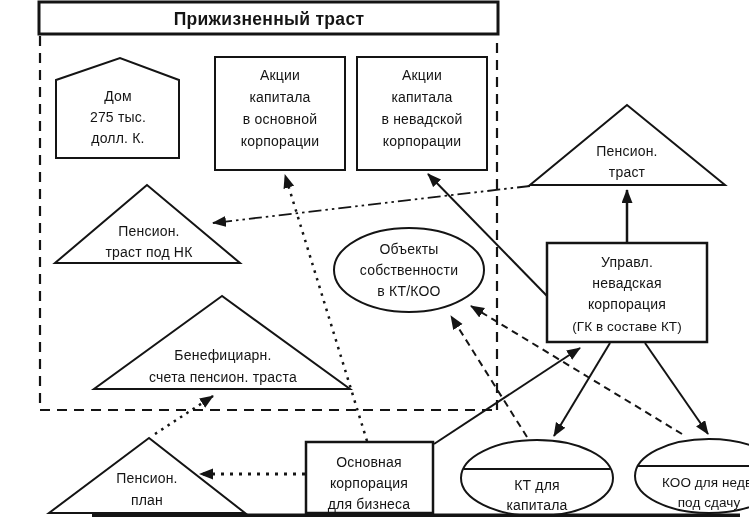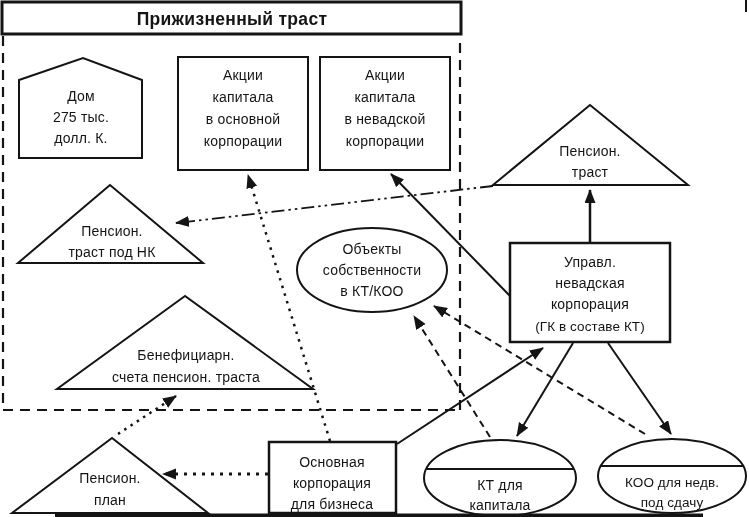--- a/index.html
+++ b/index.html
@@ -1,16 +1,16 @@
 <!DOCTYPE html>
 <html><head>
 <meta charset="utf-8">
 <style>
   html, body { margin: 0; padding: 0; background: #ffffff; }
-  .stage { width: 698px; height: 517px; position: relative; background: #fff; }
+  .stage { width: 698px; height: 517px; position: relative; background: #fff; padding-left: 37px; }
   svg { display: block; }
   text {
     font-family: "Liberation Sans", sans-serif;
     fill: #141414;
     text-anchor: middle;
   }
   .node-text { font-size: 14px; letter-spacing: 0.2px; }
   .node-text-sm { font-size: 13.5px; letter-spacing: 0.1px; }
   .title-text { font-size: 17.5px; font-weight: bold; letter-spacing: 0.3px; }
   .shape { fill: #ffffff; stroke: #141414; }

